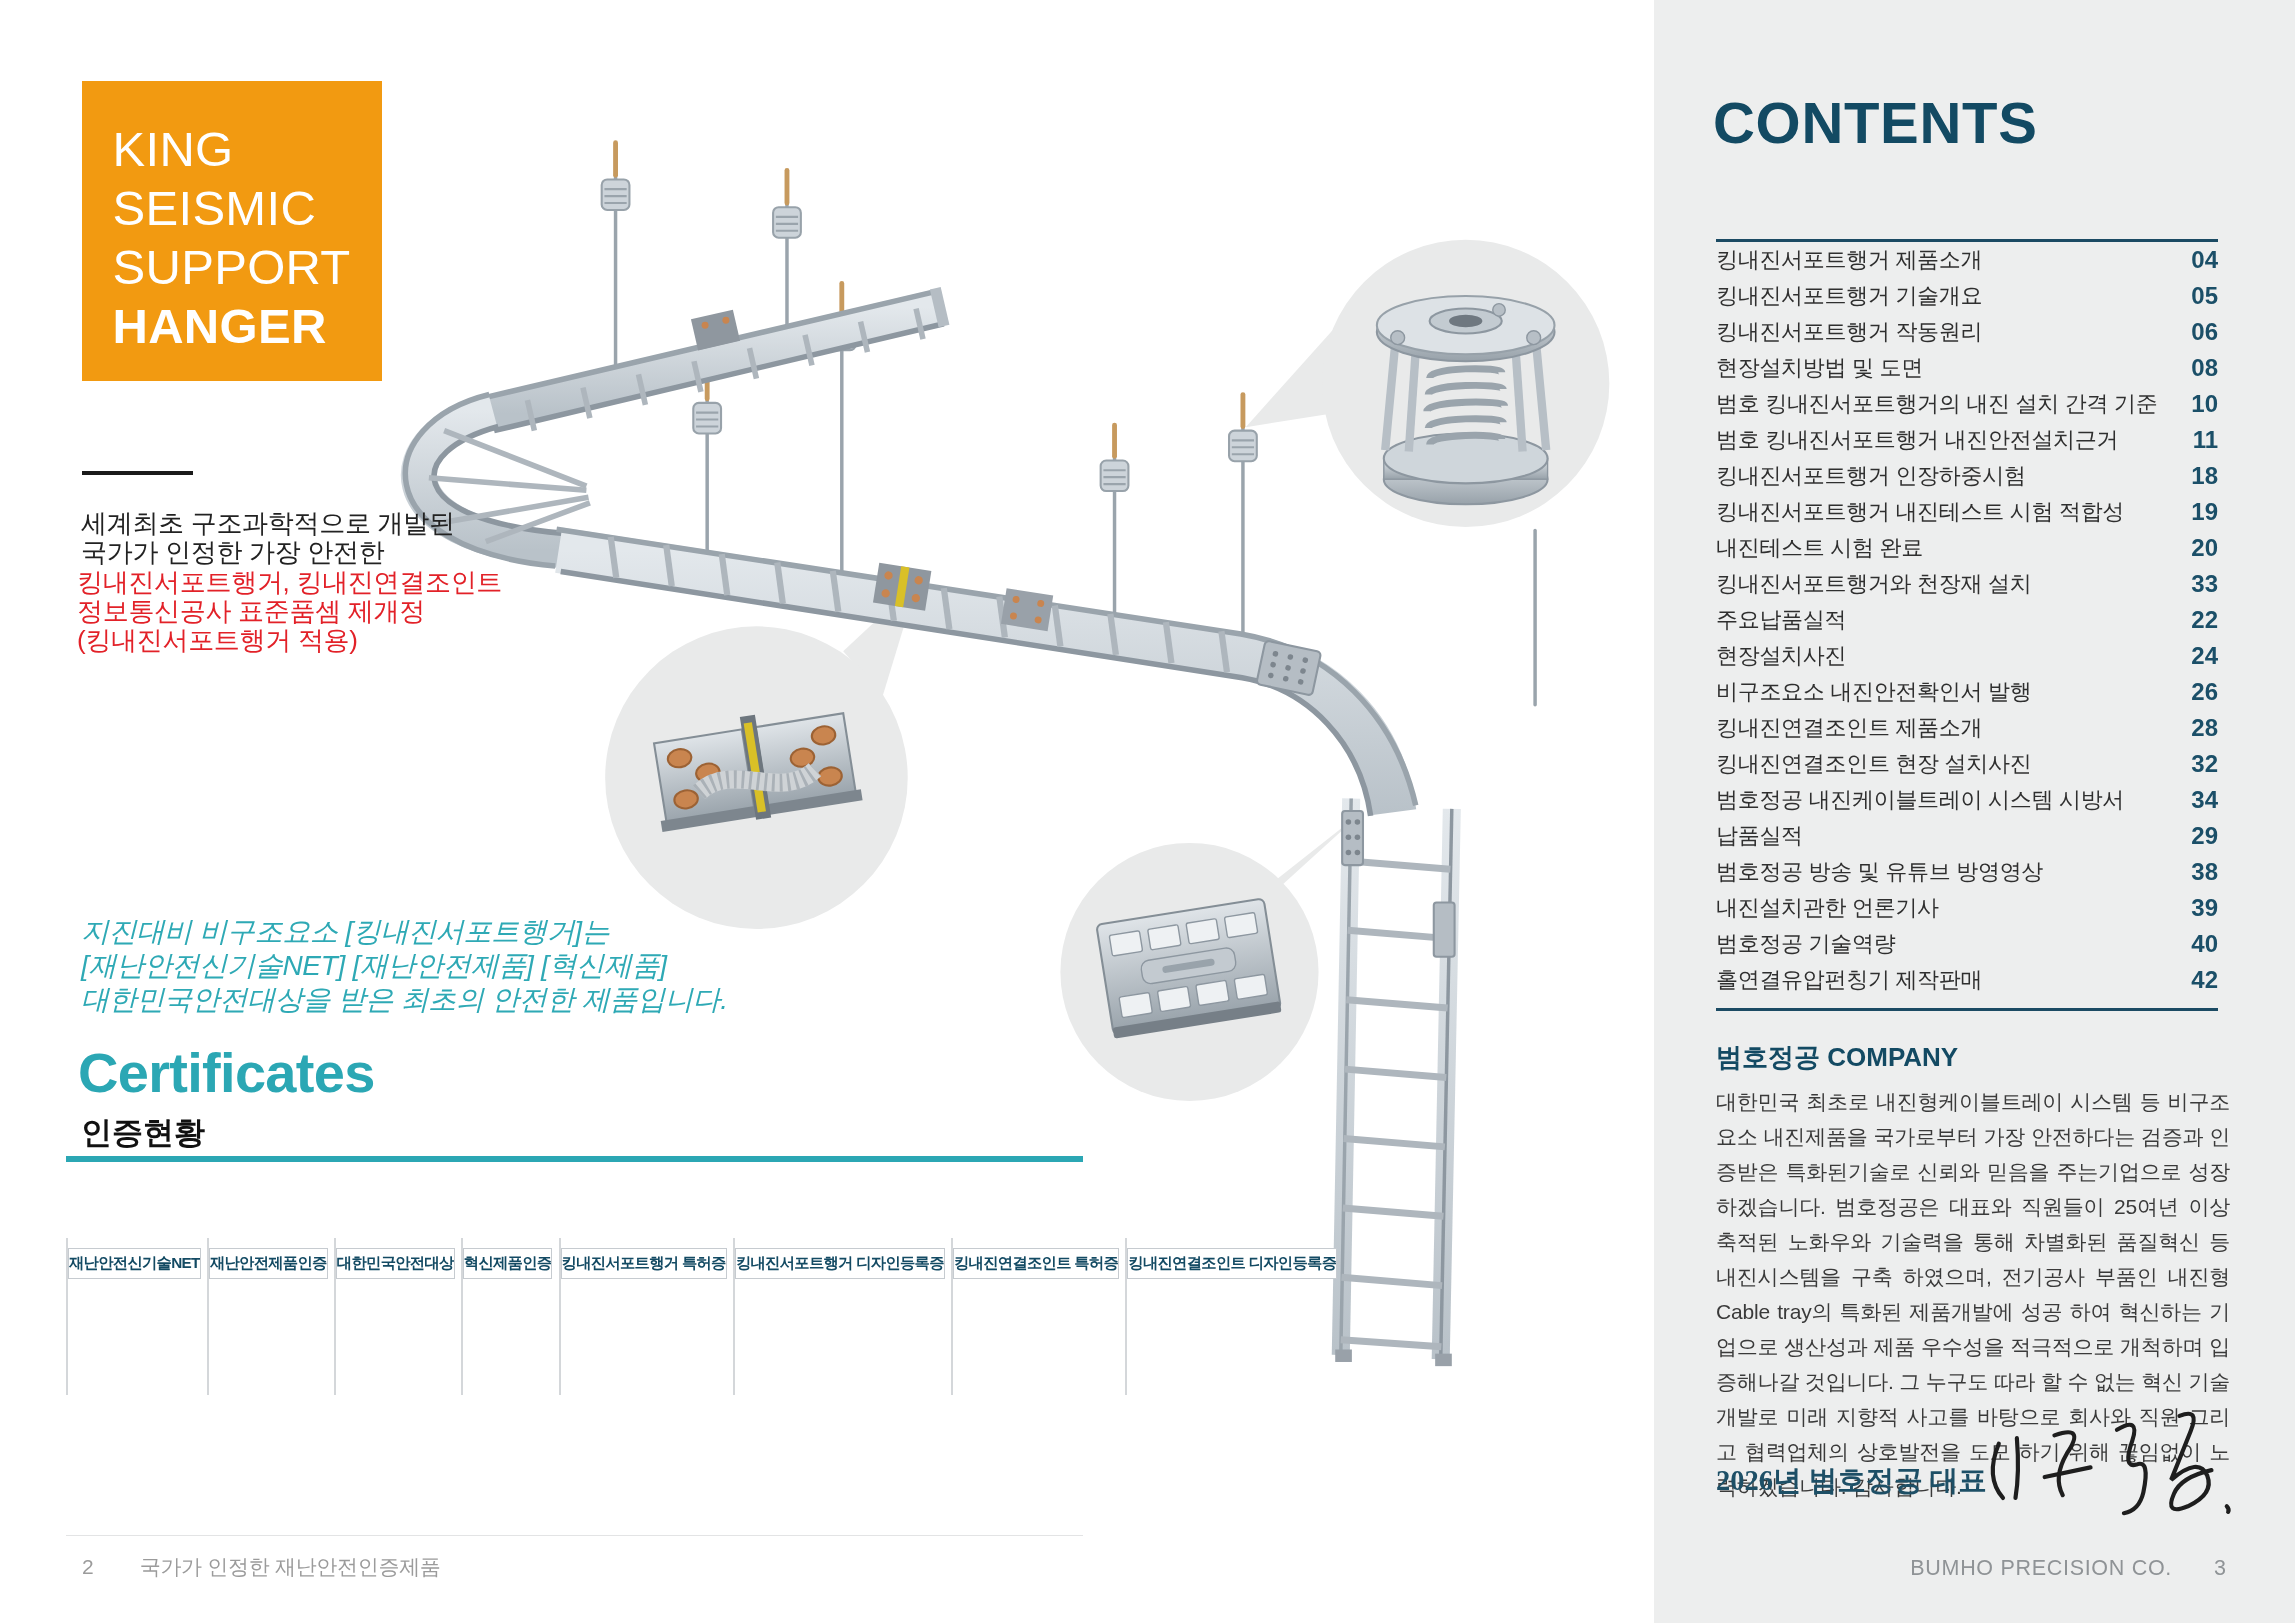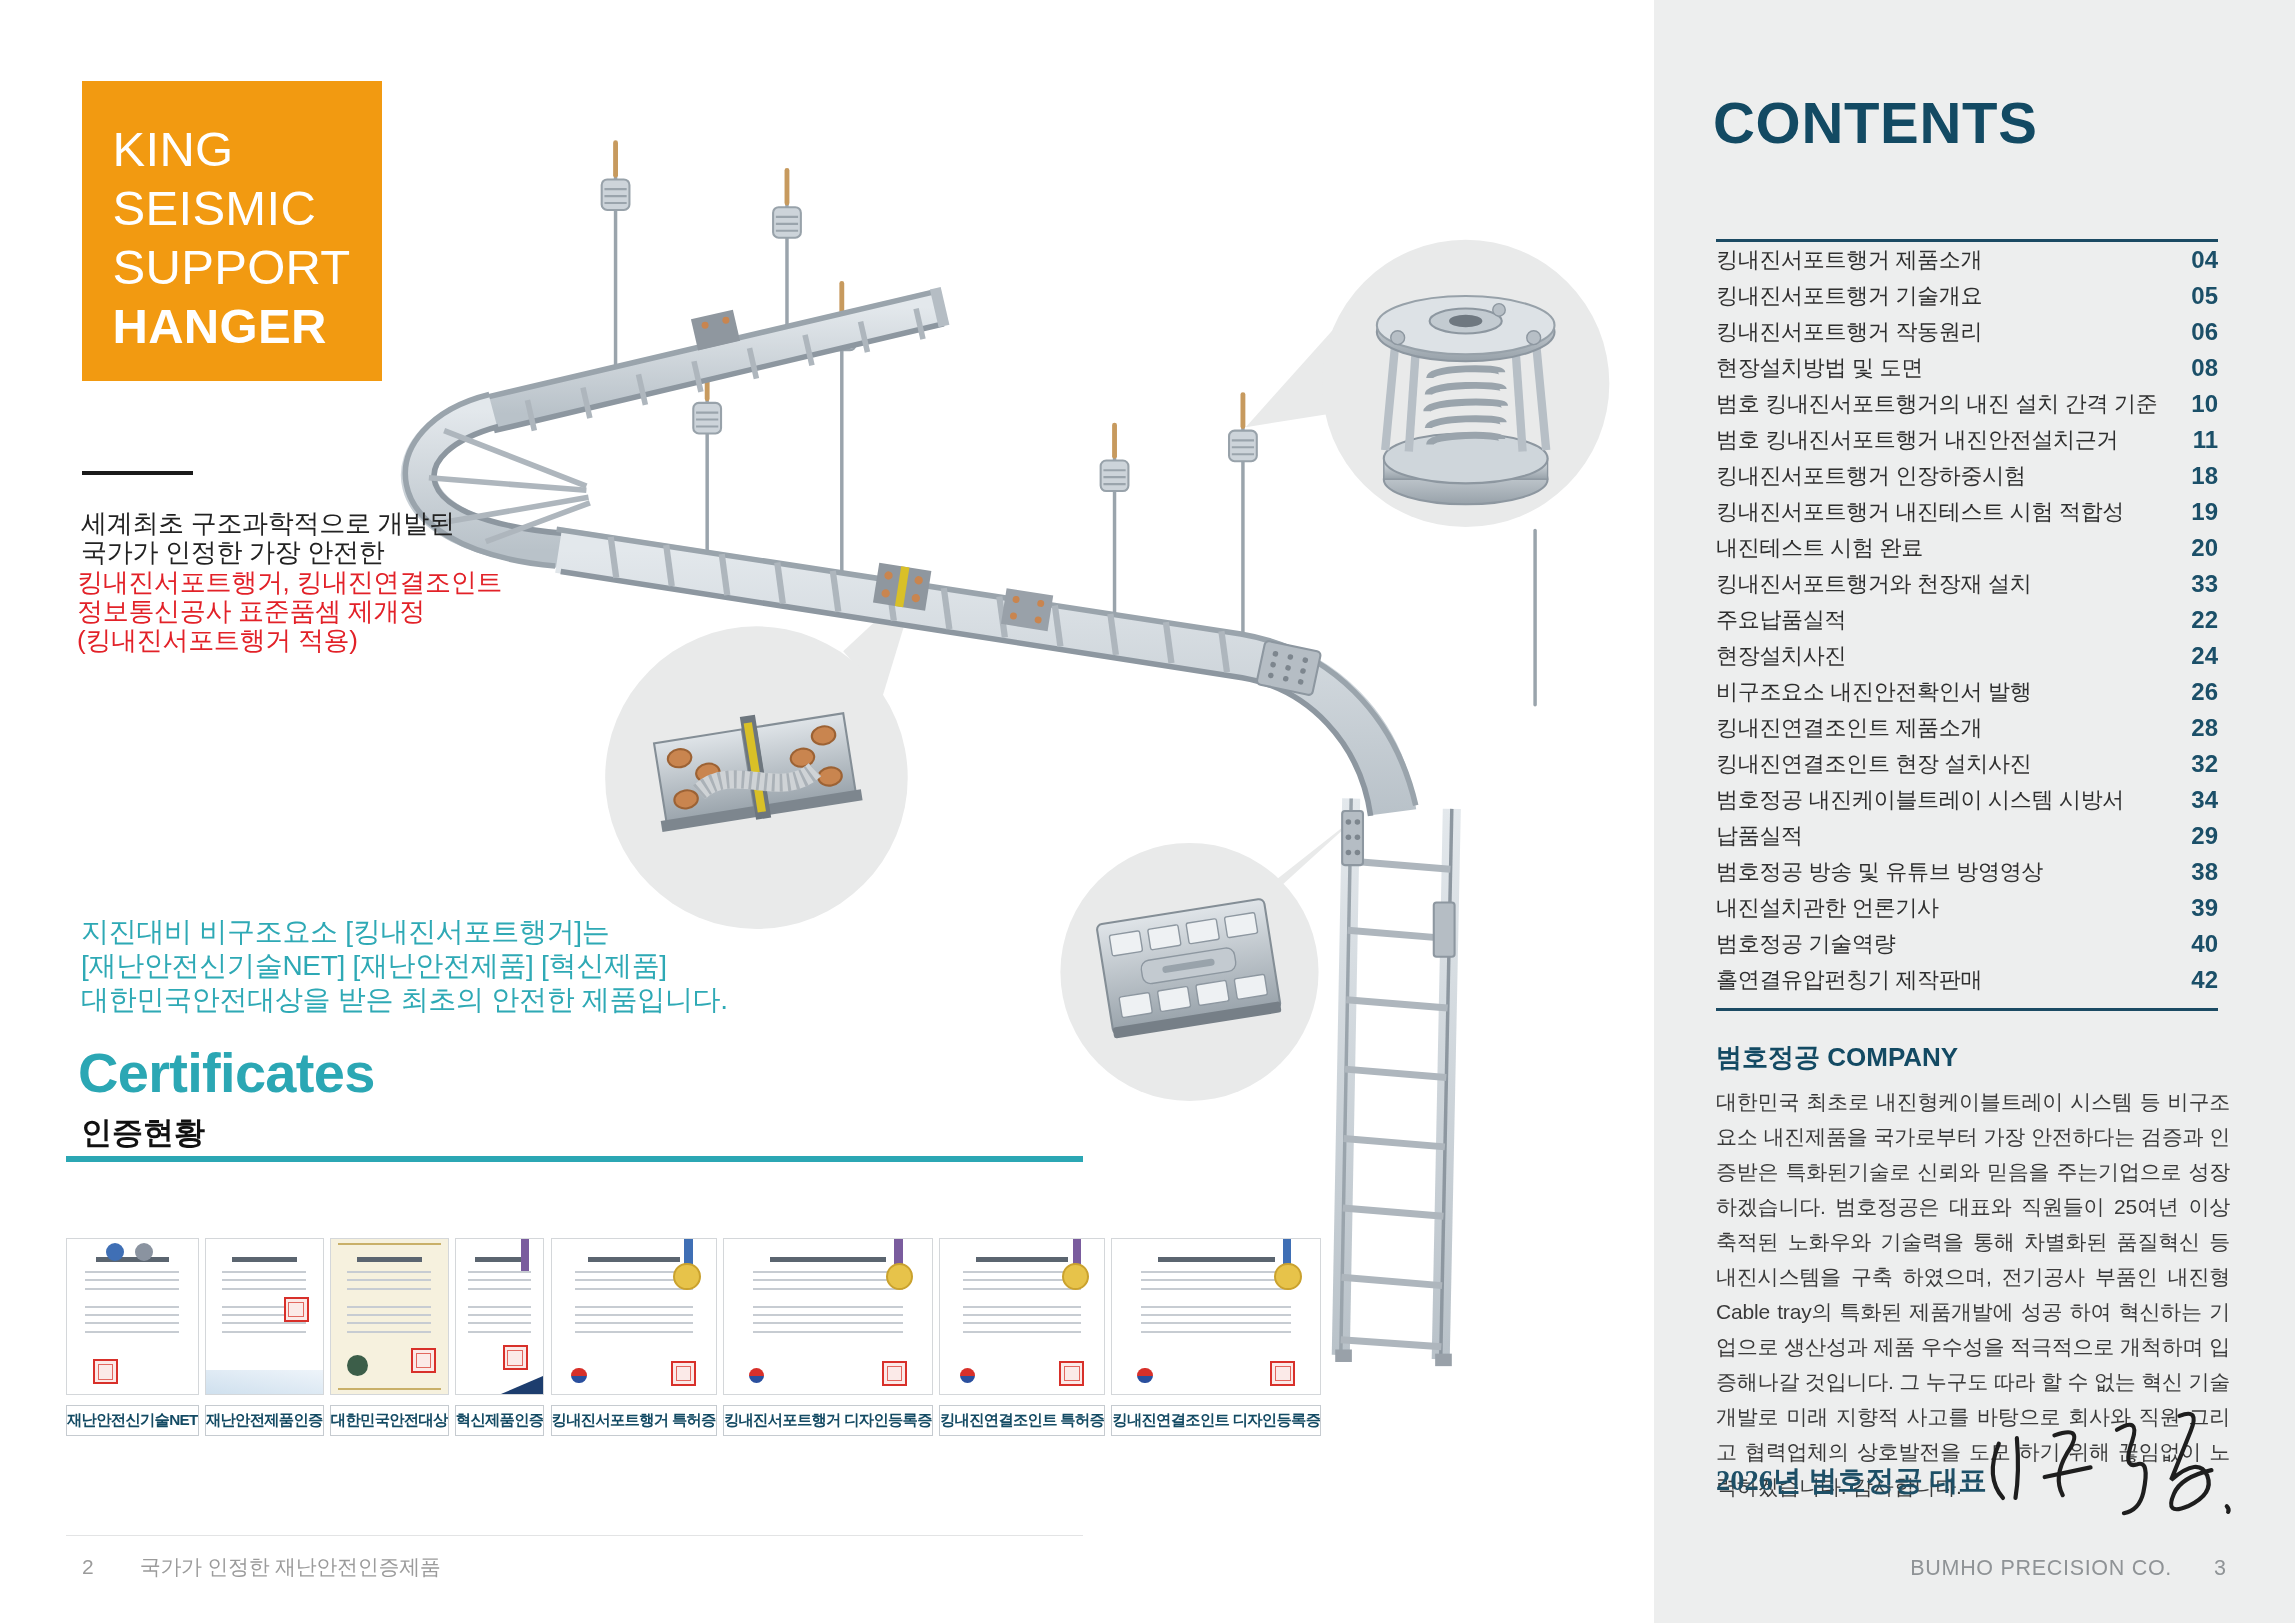--- a/index.html
+++ b/index.html
@@ -27,26 +27,26 @@
   #right-footer .pg{font-size:21.5px;color:#8f9396;}
 
   
   #brand-box{left:82px;top:81px;width:300px;height:300px;background:#f29a11;color:#ffffff;
              padding:39px 0 0 30.5px;box-sizing:border-box;}
   .brand-line{font-size:49px;line-height:59px;font-weight:400;letter-spacing:0.3px;}
   .brand-line.bold{font-weight:700;}
   #brand-dash{left:82px;top:471px;width:111px;height:3.5px;background:#1a1a1a;}
   #intro-black{left:81px;top:509px;font-size:26px;line-height:29px;color:#222;font-weight:500;letter-spacing:-0.3px;}
   #intro-red{left:77px;top:568px;font-size:26px;line-height:29px;color:#e22128;font-weight:500;letter-spacing:-0.3px;}
-  #statement{left:81px;top:915px;font-size:28px;line-height:34px;color:#2ea9b5;font-weight:500;letter-spacing:-0.3px;}
+  #statement{left:81px;top:915px;font-size:28px;line-height:34px;color:#2ea9b5;font-weight:500;letter-spacing:-0.3px;font-style:italic;}
   #cert-title{left:78px;top:1040px;font-size:56px;font-weight:700;color:#2ba7b4;letter-spacing:-0.7px;}
   #cert-subtitle{left:81px;top:1112px;font-size:31px;font-weight:700;color:#111;}
   #cert-rule{left:66px;top:1156px;width:1017px;height:6.2px;background:#2ba7b4;}
   #cert-row{left:66px;top:1238px;width:1017px;display:flex;gap:6.2px;}
-  .cert-item{flex:1 1 0;display:flex;flex-direction:column;}
+  .cert-item{flex:1 1 0;display:flex;flex-direction:row;}
   .cert-thumb{position:relative;height:155px;background:#fff;border:0.7px solid #d4d7da;overflow:hidden;}
   .cert-label{margin-top:10.4px;height:29px;border:0.7px solid #c6cbd0;background:#fff;color:#134a63;
               font-weight:700;font-size:15.3px;display:flex;align-items:center;justify-content:center;
               white-space:nowrap;overflow:hidden;letter-spacing:-0.7px;}
   #left-footline{left:66px;top:1535px;width:1017px;height:1.4px;background:#e3e4e5;}
   #left-footer{left:82px;top:1553px;display:flex;gap:46px;align-items:baseline;}
   #left-footer .pg{font-size:21px;color:#9b9b9b;}
   #left-footer .tx{font-size:21px;color:#9b9b9b;letter-spacing:-0.3px;}
 
   

